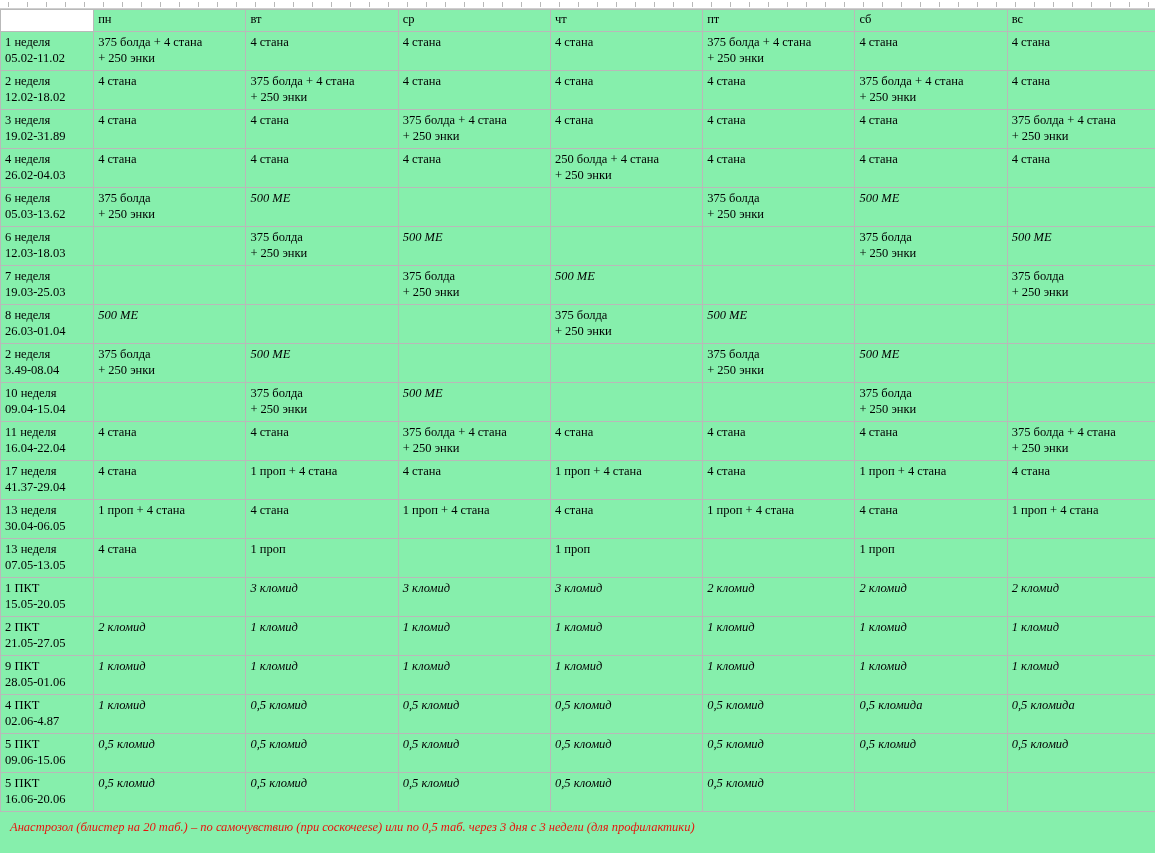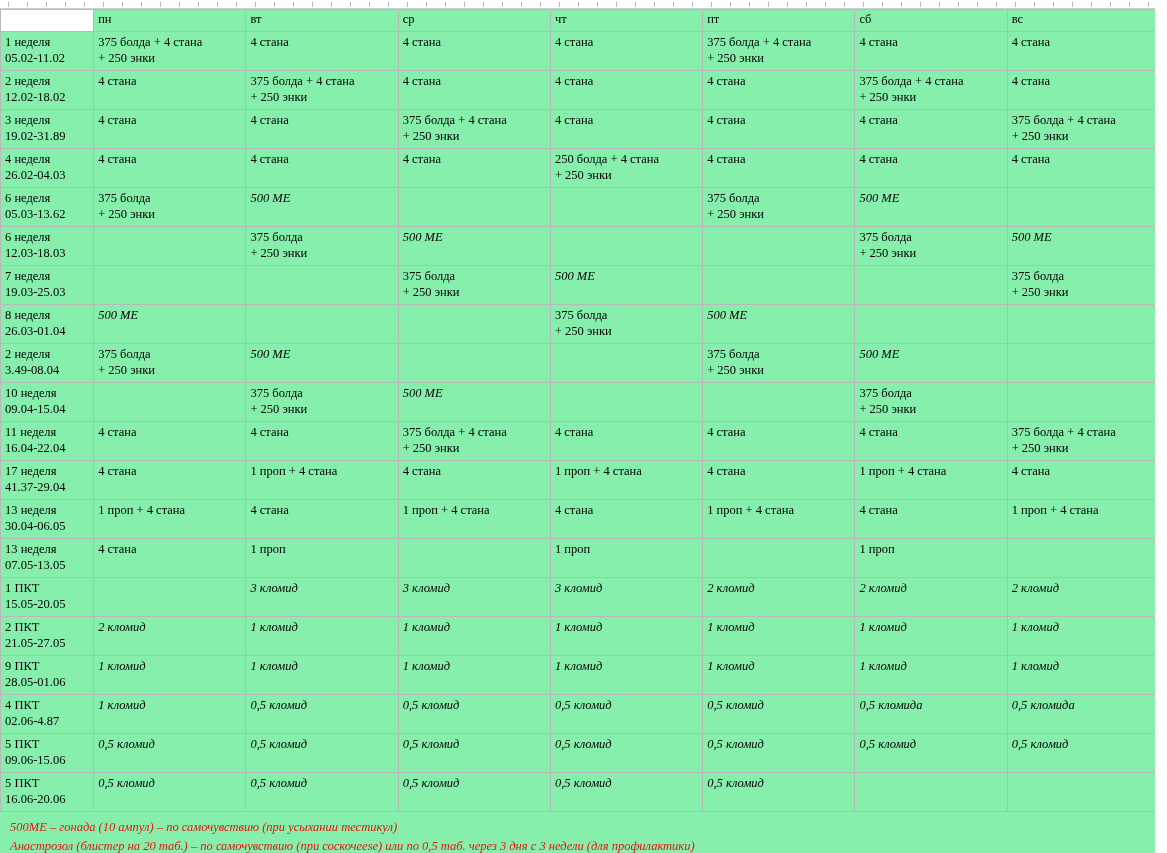--- a/index.html
+++ b/index.html
@@ -741,17 +741,16 @@
             </td>
             <td>
               <span class="cellline"></span>
             </td>
           </tr>
         </tbody>
     </table>
   </div>
 
   <div class="notes">
-      <span class="nline">500МЕ – гонада (10 ампул) – по самочувствию (при усыхании тестикул)</span>
       <span class="nline">Анастрозол (блистер на 20 таб.) – по самочувствию (при соскочееse) или по 0,5 таб. через 3 дня с 3 недели (для профилактики)</span>
     </div>
 
 </div>
 
 </body></html>

